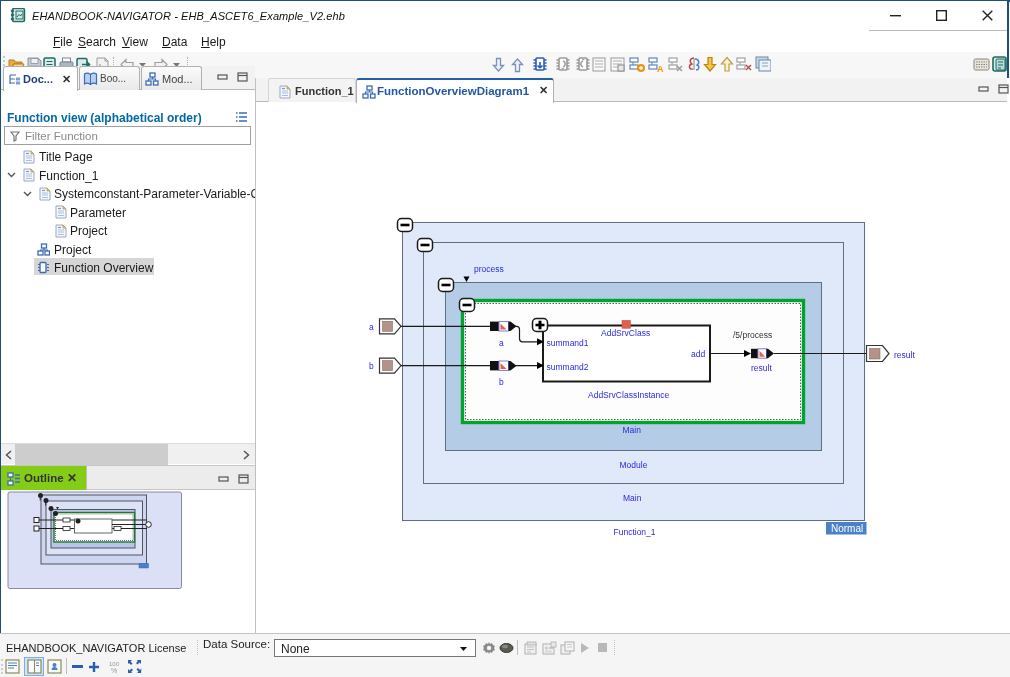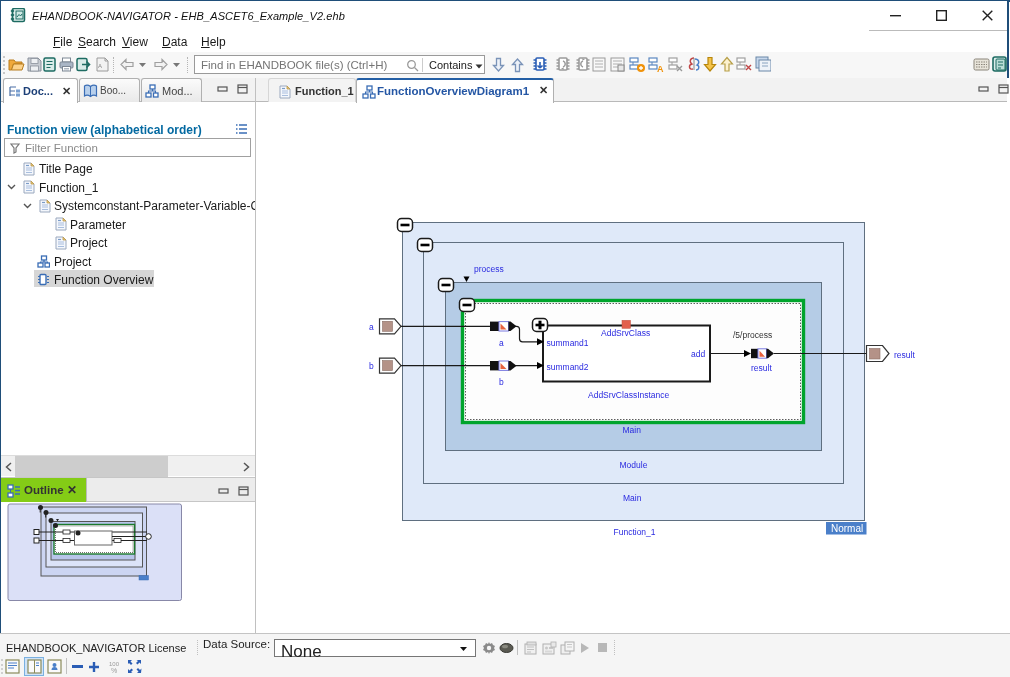--- a/index.html
+++ b/index.html
@@ -20,21 +20,21 @@
 .menu-item { position:absolute; top:4px; }
 .menu-item span { text-decoration:underline; }
 
 #toolbar { left:1px; top:52px; width:1006px; height:26px; background:#f7f7f7; }
 .tsep { position:absolute; top:5px; width:1px; height:16px; border-left:1px dotted #b5b5b5; }
 #searchbox { position:absolute; left:193px; top:3px; width:291px; height:19px; background:#fff; border:1px solid #9a9a9a; }
 #searchbox .ph { position:absolute; left:6px; top:3px; font-size:11.5px; color:#757575; }
 #searchbox .sep2 { position:absolute; left:227px; top:2px; width:1px; height:14px; background:#ccc; }
 #searchbox .contains { position:absolute; left:234px; top:3px; font-size:11px; color:#1a1a1a; }
 
-#leftpanel { left:1px; top:78px; width:254px; height:555px; background:#fff; overflow:hidden;padding-left:35px; }
+#leftpanel { left:1px; top:66px; width:254px; height:555px; background:#fff; overflow:hidden;padding-left:35px; }
 #divider { left:255px; top:78px; width:1px; height:555px; background:#c0c0c0; }
 #editor { left:256px; top:78px; width:751px; height:555px; background:#fff; }
 
 .tabstrip { position:absolute; left:0; top:0; right:0; height:24px; background:#f2f2f2; border-bottom:1px solid #b9b9b9; }
 .tab { position:absolute; top:0; height:24px; border:1px solid #b0b0b0; border-bottom:none; border-radius:3px 3px 0 0; background:linear-gradient(#fbfbfb,#e9e9e9); font-size:11.5px; color:#444; }
 .tab.active { background:#fff; height:25px; }
 .tab .lbl { position:absolute; top:6px; white-space:nowrap; }
 .minmax { position:absolute; top:4px; }
 
 #fvheader { position:absolute; left:6px; top:45px; font-size:12px; font-weight:bold; color:#0369a1; }
@@ -210,32 +210,20 @@
           <path d="M3 4 h11 M3 6.5 h11 M3 9 h11" stroke="#8a857a" stroke-width="1" stroke-dasharray="1.5 1"></path>
         </svg>
       <svg class="abs" style="left:990px;top:4px" width="17" height="17" viewBox="0 0 17 17">
           <rect x="2" y="1" width="13" height="14" rx="2" fill="#d9ece9" stroke="#1d6b62" stroke-width="1.6"></rect>
           <rect x="5" y="3" width="9" height="11" rx="1" fill="#b9ddd6" stroke="#1d6b62" stroke-width="1"></rect>
           <path d="M7 6 h5 M7 9 h5 M7 12 h3" stroke="#1d6b62" stroke-width="1"></path>
         </svg>
     </div>
     <div class="tsep" style="left:112px"></div>
     <div class="tsep" style="left:186px"></div>
-    <div id="searchbox">
-      <div class="ph">Find in EHANDBOOK file(s) (Ctrl+H)</div>
-      <svg class="abs" style="left:211px;top:3px" width="13" height="13" viewBox="0 0 13 13">
-          <circle cx="5.5" cy="5.5" r="3.8" fill="none" stroke="#9a9a9a" stroke-width="1.3"></circle>
-          <line x1="8.5" y1="8.5" x2="12" y2="12" stroke="#9a9a9a" stroke-width="1.3"></line>
-        </svg>
-      <div class="sep2"></div>
-      <div class="contains">Contains</div>
-      <svg class="abs" style="left:280px;top:8px" width="8" height="5" viewBox="0 0 8 5">
-          <path d="M0.5 0.5 h7 l-3.5 4 z" fill="#333"></path>
-        </svg>
-    </div>
   </div>
 
   <div id="leftpanel" class="abs">
     <div class="tabstrip">
       <div class="tab active" style="left:2px;width:75px">
         <svg class="abs" style="left:4px;top:6px" width="13" height="13" viewBox="0 0 13 13">
             <path d="M2 2 h6 M2 2 v9 M2 6 h5 M2 10 h5" stroke="#4a6fa5" stroke-width="1.2" fill="none"></path>
             <rect x="8" y="4.5" width="4" height="3" fill="#7a9fd0"></rect>
             <rect x="8" y="8.5" width="4" height="3" fill="#7a9fd0"></rect>
           </svg>
@@ -505,21 +493,21 @@
       <rect x="570" y="419" width="40.5" height="12.5" fill="#4a7fc9"></rect>
       <text x="575" y="429" font-size="10" fill="#fff">Normal</text>
     </svg>
     </div>
   </div>
 
   <div id="statusbar" class="abs">
     <div class="t" style="left:6px;top:8px;font-size:11px">EHANDBOOK_NAVIGATOR License</div>
     <div class="t" style="left:203px;top:4px;font-size:11.5px">Data Source:</div>
     <div id="dsbox">
-        <div class="t" style="left:6px;top:2px;font-size:17px">None</div>
+        <div class="t" style="left:6px;top:2px;font-size:12px">None</div>
         <svg class="abs" style="left:184px;top:6px" width="9" height="6" viewBox="0 0 9 6">
           <path d="M1 1 h7 l-3.5 4 z" fill="#111"></path>
         </svg>
       </div>
     <div id="sb-icons">
       <svg class="abs" style="left:482px;top:7px" width="14" height="14" viewBox="0 0 14 14">
           <path d="M7 1 l1 2 2-1 1 2 2 1 -1 2 1 2 -2 1 -1 2 -2-1 -1 2 -1-2 -2 1 -1-2 -2-1 1-2 -1-2 2-1 1-2 2 1 z" fill="#8a8a8a"></path>
           <circle cx="7" cy="7" r="2.2" fill="#f5f5f5"></circle>
         </svg>
       <svg class="abs" style="left:499px;top:8px" width="15" height="12" viewBox="0 0 15 12">

